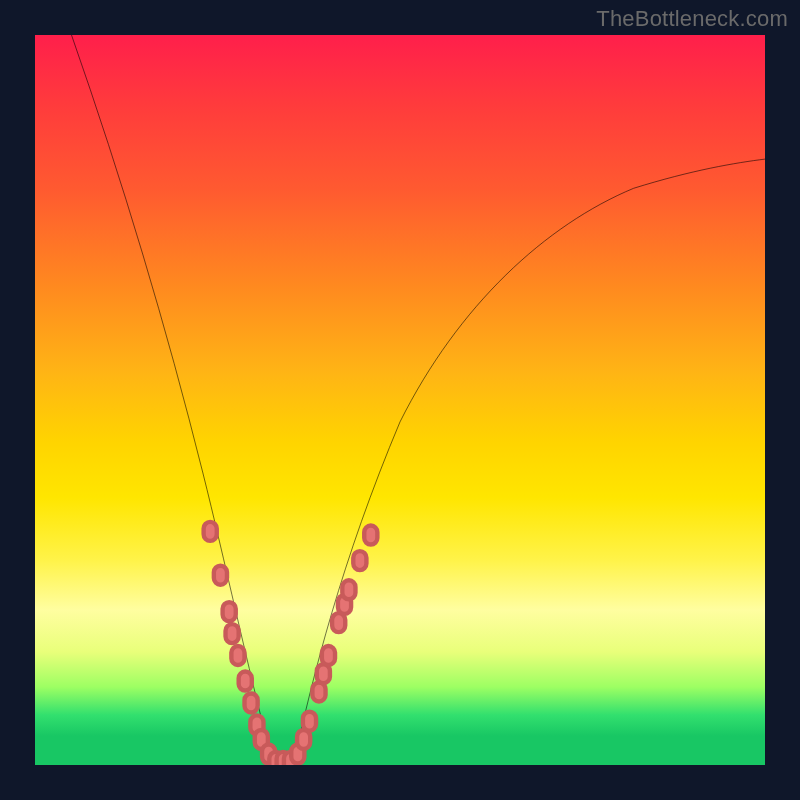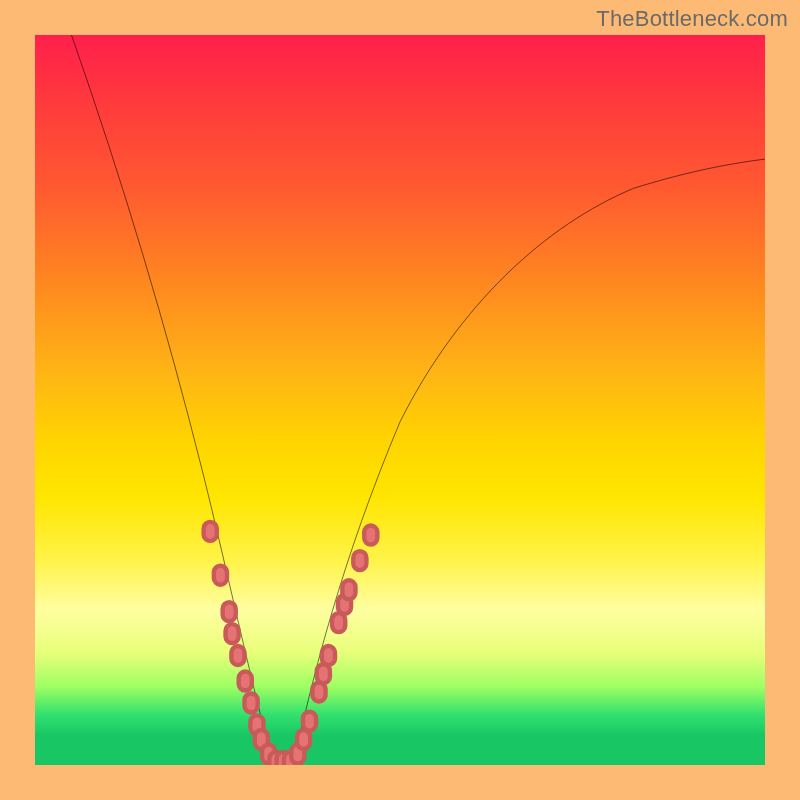--- a/index.html
+++ b/index.html
@@ -8,21 +8,21 @@
     width: 800px;
     height: 800px;
     background: #000;
     overflow: hidden;
     font-family: Arial, Helvetica, sans-serif;
   }
   .stage {
     position: relative;
     width: 800px;
     height: 800px;
-    background: #fdba74;
+    background: #0f172a;
   }
   .plot {
     position: absolute;
     left: 35px;
     top: 35px;
     width: 730px;
     height: 730px;
     overflow: hidden;
   }
   .gradient {

